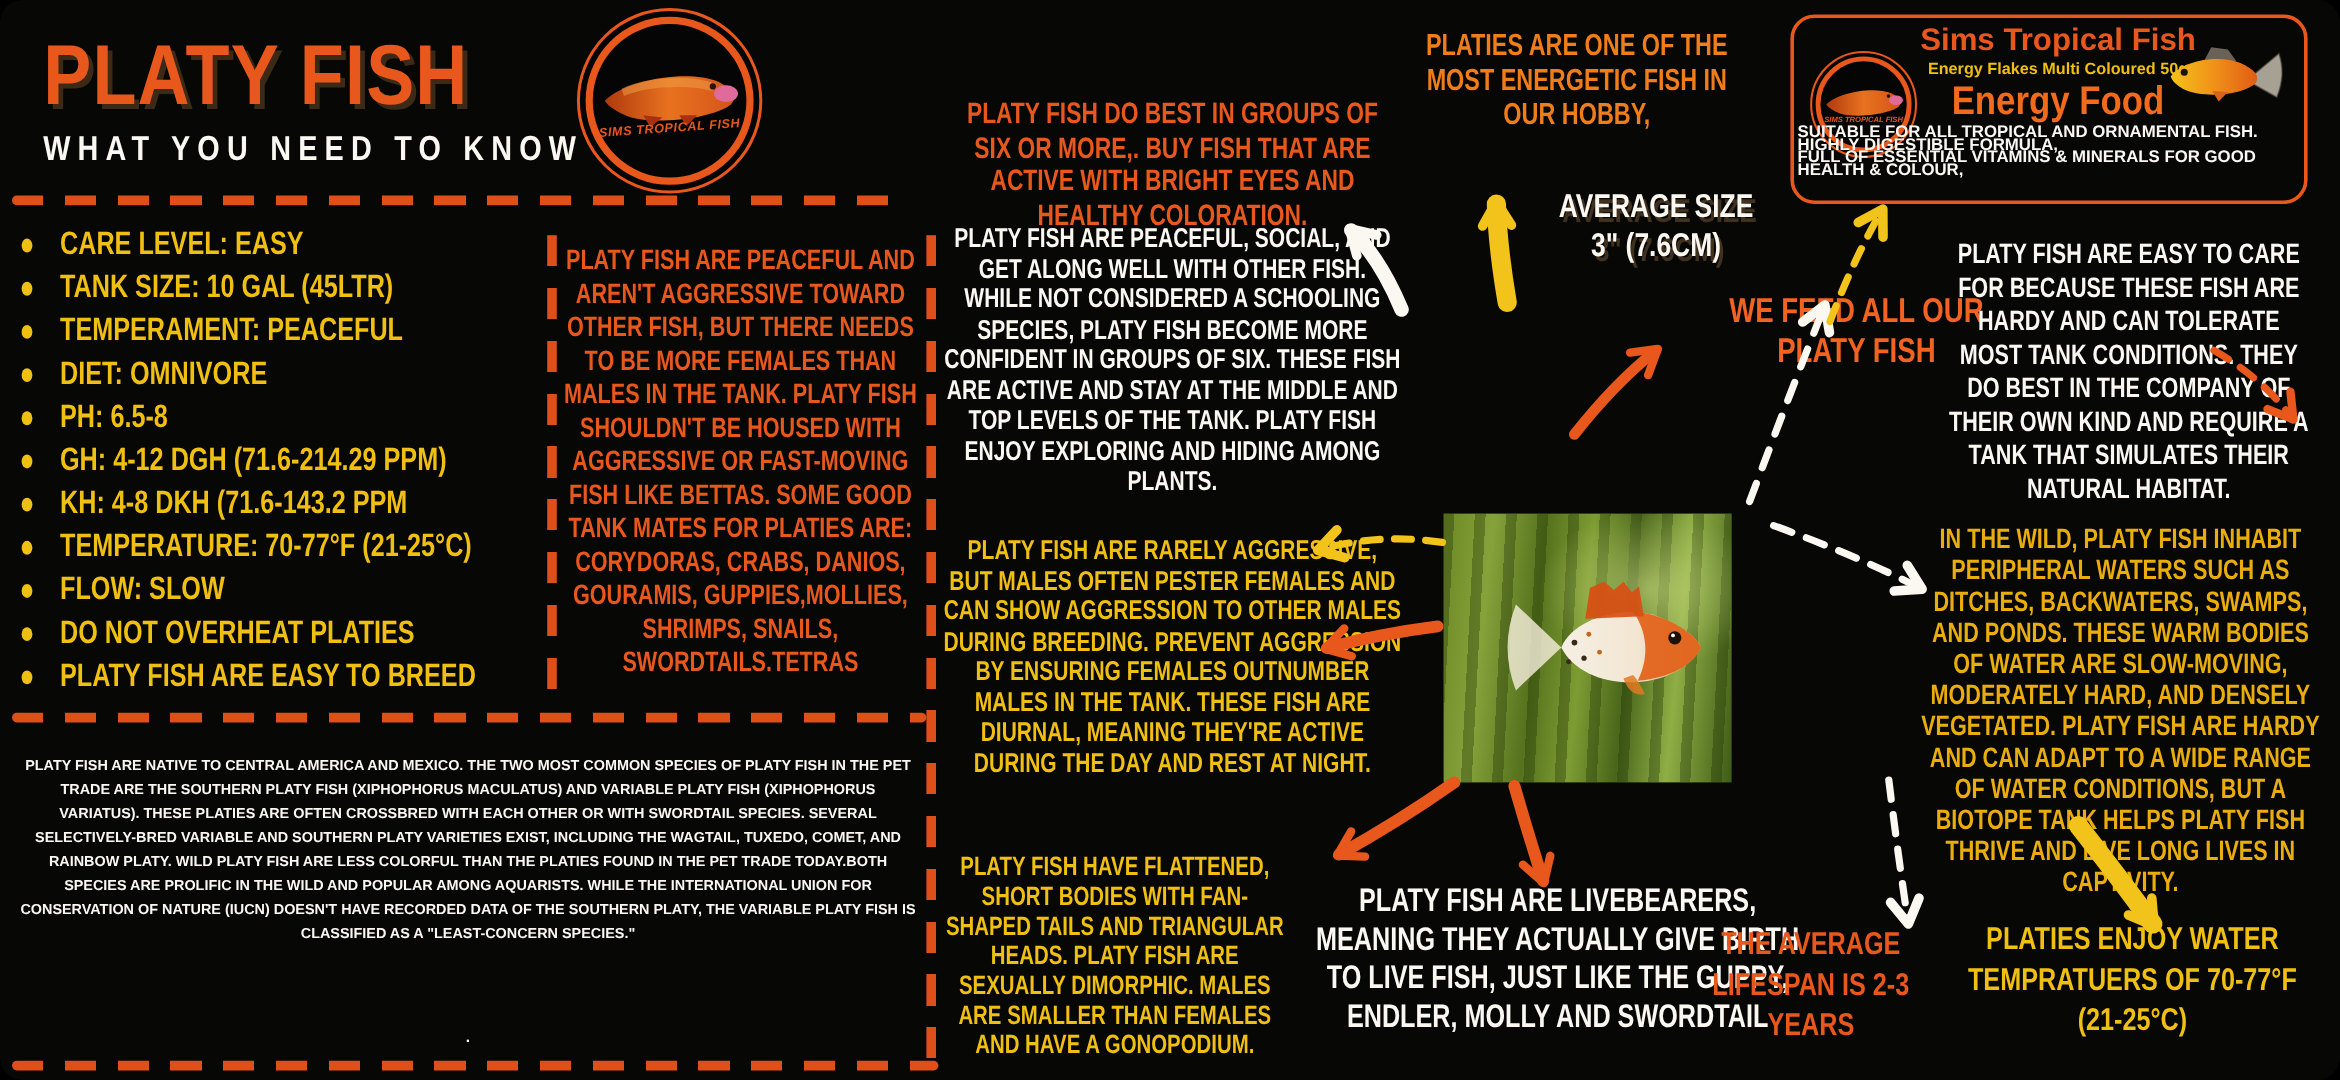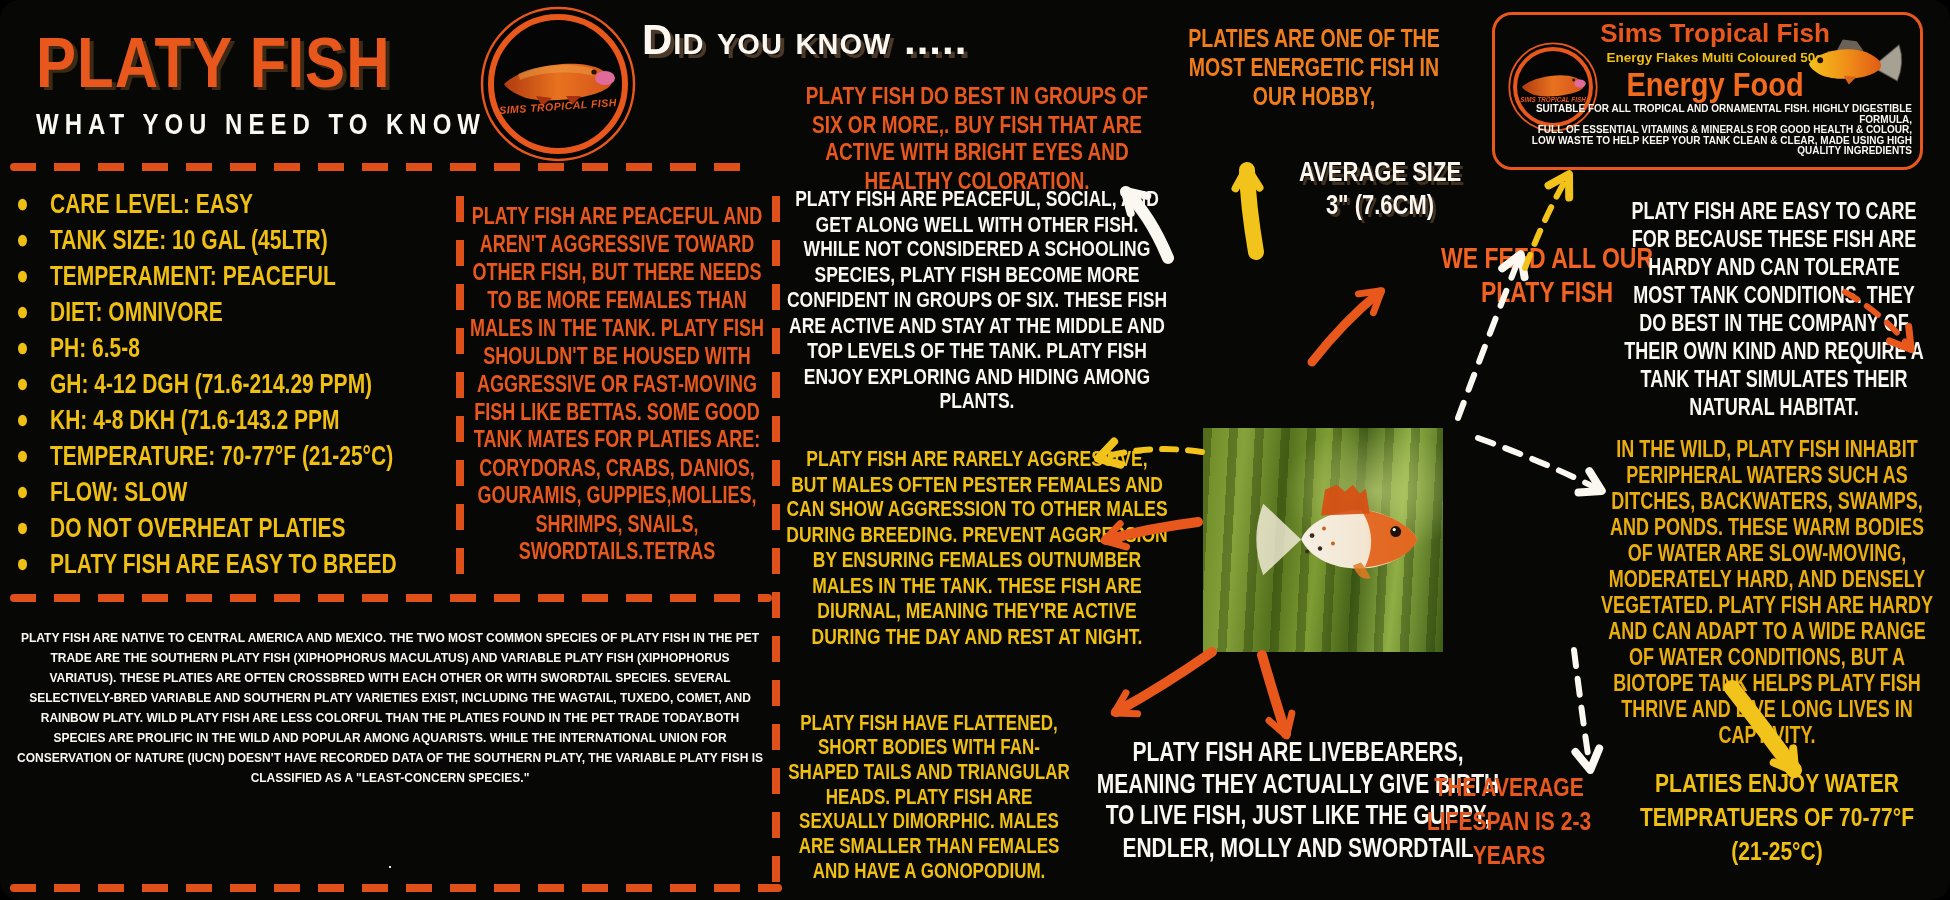--- a/index.html
+++ b/index.html
@@ -45,21 +45,21 @@
   .wefeed{left:1428px;top:242px;width:238px;font-size:23px;line-height:27px;}
   .easycare{left:1622px;top:198px;width:304px;font-size:18px;line-height:21.5px;}
   .wildhab{left:1600px;top:436px;width:334px;font-size:18px;line-height:20px;}
   .lifespan{left:1424px;top:770px;width:170px;font-size:21px;line-height:27px;}
   .temperature{left:1632px;top:766px;width:290px;font-size:21px;line-height:27px;}
 
   .product-box{left:1492px;top:12px;width:425px;height:152px;border:3px solid #E8571C;border-radius:20px;}
   .pb-brand{left:1590px;top:18px;width:250px;text-align:center;font-size:26px;color:#E8571C;}
   .pb-variant{left:1590px;top:50px;width:250px;text-align:center;font-size:13.5px;color:#EFBF12;}
   .pb-name{left:1590px;top:66px;width:250px;text-align:center;font-size:29px;color:#F26A1B;transform:scaleY(1.15);transform-origin:top center;}
-  .pb-desc{left:1498px;top:104px;width:414px;text-align:right;font-size:10px;line-height:10.5px;color:#FBF8F2;}
+  .pb-desc{left:1498px;top:104px;width:414px;text-align:left;font-size:14px;line-height:10.5px;color:#FBF8F2;}
   .pb-web{left:1498px;top:135px;width:414px;text-align:center;font-size:20px;color:#F2C211;}
 
   .photo{left:1203px;top:428px;width:240px;height:224px;
     background:
       radial-gradient(ellipse 60% 45% at 72% 28%, rgba(215,230,140,.55), transparent 65%),
       repeating-linear-gradient(93deg, rgba(30,50,5,.35) 0 9px, rgba(0,0,0,0) 9px 26px),
       linear-gradient(96deg,#6b8825 0%,#86a23b 16%,#55721d 33%,#7e9c33 48%,#48651a 63%,#8fae45 79%,#3f5c16 100%);}
 
   .arrows{position:absolute;left:0;top:0;pointer-events:none;}
   svg text{font-family:"Liberation Sans",sans-serif;}
@@ -109,21 +109,20 @@
       <path d="M26,80 C44,62 96,54 120,64 C132,70 138,76 131,83 C118,94 70,100 48,94 C37,90 29,85 26,80 Z" fill="url(#lgFish)"></path>
       <path d="M40,70 C60,60 100,58 118,66 L116,72 C95,66 60,68 42,76 Z" fill="#f0a24a" opacity="0.5"></path>
       <ellipse cx="127" cy="74" rx="10" ry="7" fill="#e06a9a"></ellipse>
       <path d="M58,92 L64,102 L74,94 Z" fill="#a83210"></path>
       <path d="M88,92 L94,101 L103,92 Z" fill="#a83210"></path>
       <circle cx="116" cy="68" r="2.6" fill="#2a1205"></circle>
       <text x="80" y="106" text-anchor="middle" font-size="10.5" font-style="italic" font-weight="700" fill="#E8571C" letter-spacing="0.5" transform="rotate(-4 80 103)">SIMS TROPICAL FISH</text>
     </svg>
   </div>
 
-  <div class="abs dyk">Did you know .....</div>
 
   <div class="para tall orange tankmates">PLATY FISH ARE PEACEFUL AND AREN'T AGGRESSIVE TOWARD OTHER FISH, BUT THERE NEEDS TO BE MORE FEMALES THAN MALES IN THE TANK. PLATY FISH SHOULDN'T BE HOUSED WITH AGGRESSIVE OR FAST-MOVING FISH LIKE BETTAS. SOME GOOD TANK MATES FOR PLATIES ARE: CORYDORAS, CRABS, DANIOS, GOURAMIS, GUPPIES,MOLLIES, SHRIMPS, SNAILS, SWORDTAILS.TETRAS</div>
   <div class="para tall orange groups">PLATY FISH DO BEST IN GROUPS OF SIX OR MORE,. BUY FISH THAT ARE ACTIVE WITH BRIGHT EYES AND HEALTHY COLORATION.</div>
   <div class="para tall white social">PLATY FISH ARE PEACEFUL, SOCIAL, AND GET ALONG WELL WITH OTHER FISH. WHILE NOT CONSIDERED A SCHOOLING SPECIES, PLATY FISH BECOME MORE CONFIDENT IN GROUPS OF SIX. THESE FISH ARE ACTIVE AND STAY AT THE MIDDLE AND TOP LEVELS OF THE TANK. PLATY FISH ENJOY EXPLORING AND HIDING AMONG PLANTS.</div>
   <div class="para tall yellow aggression">PLATY FISH ARE RARELY AGGRESSIVE, BUT MALES OFTEN PESTER FEMALES AND CAN SHOW AGGRESSION TO OTHER MALES DURING BREEDING. PREVENT AGGRESSION BY ENSURING FEMALES OUTNUMBER MALES IN THE TANK. THESE FISH ARE DIURNAL, MEANING THEY'RE ACTIVE DURING THE DAY AND REST AT NIGHT.</div>
   <div class="para tall yellow bodyshape">PLATY FISH HAVE FLATTENED, SHORT BODIES WITH FAN-SHAPED TAILS AND TRIANGULAR HEADS. PLATY FISH ARE SEXUALLY DIMORPHIC. MALES ARE SMALLER THAN FEMALES AND HAVE A GONOPODIUM.</div>
   <div class="para tall white livebearers">PLATY FISH ARE LIVEBEARERS, MEANING THEY ACTUALLY GIVE BIRTH TO LIVE FISH, JUST LIKE THE GUPPY, ENDLER, MOLLY AND SWORDTAIL</div>
 
   <div class="para tall orange-bright energetic">PLATIES ARE ONE OF THE MOST ENERGETIC FISH IN OUR HOBBY,</div>
   <div class="para avgsize" style="transform:scaleY(1.25);transform-origin:top center;">
@@ -146,21 +145,20 @@
       <circle cx="116" cy="68" r="2.6" fill="#2a1205"></circle>
       <text x="80" y="106" text-anchor="middle" font-size="11" font-style="italic" font-weight="700" fill="#E8571C">SIMS TROPICAL FISH</text>
     </svg>
   </div>
   <div class="para pb-brand">Sims Tropical Fish</div>
   <div class="para pb-variant">Energy Flakes Multi Coloured 50g</div>
   <div class="para pb-name">Energy Food</div>
   <div class="para pb-desc">
       <div>SUITABLE FOR ALL TROPICAL AND ORNAMENTAL FISH. HIGHLY DIGESTIBLE FORMULA,</div>
       <div>FULL OF ESSENTIAL VITAMINS &amp; MINERALS FOR GOOD HEALTH &amp; COLOUR,</div>
-      <div>LOW WASTE TO HELP KEEP YOUR TANK CLEAN &amp; CLEAR, MADE USING HIGH QUALITY INGREDIENTS</div>
     </div>
   <svg width="108" height="52" style="position:absolute;left:1800px;top:36px;" viewBox="0 0 120 60">
     <defs>
       <linearGradient id="pfish" x1="0" y1="0" x2="1" y2="0">
         <stop offset="0" stop-color="#f5c21a"></stop>
           <stop offset="0.55" stop-color="#ef8c18"></stop>
           <stop offset="1" stop-color="#e05c14"></stop>
       </linearGradient>
     </defs>
     <path d="M88,30 L112,10 Q119,30 110,52 L85,38 Z" fill="#b9b2a4" opacity="0.9"></path>

